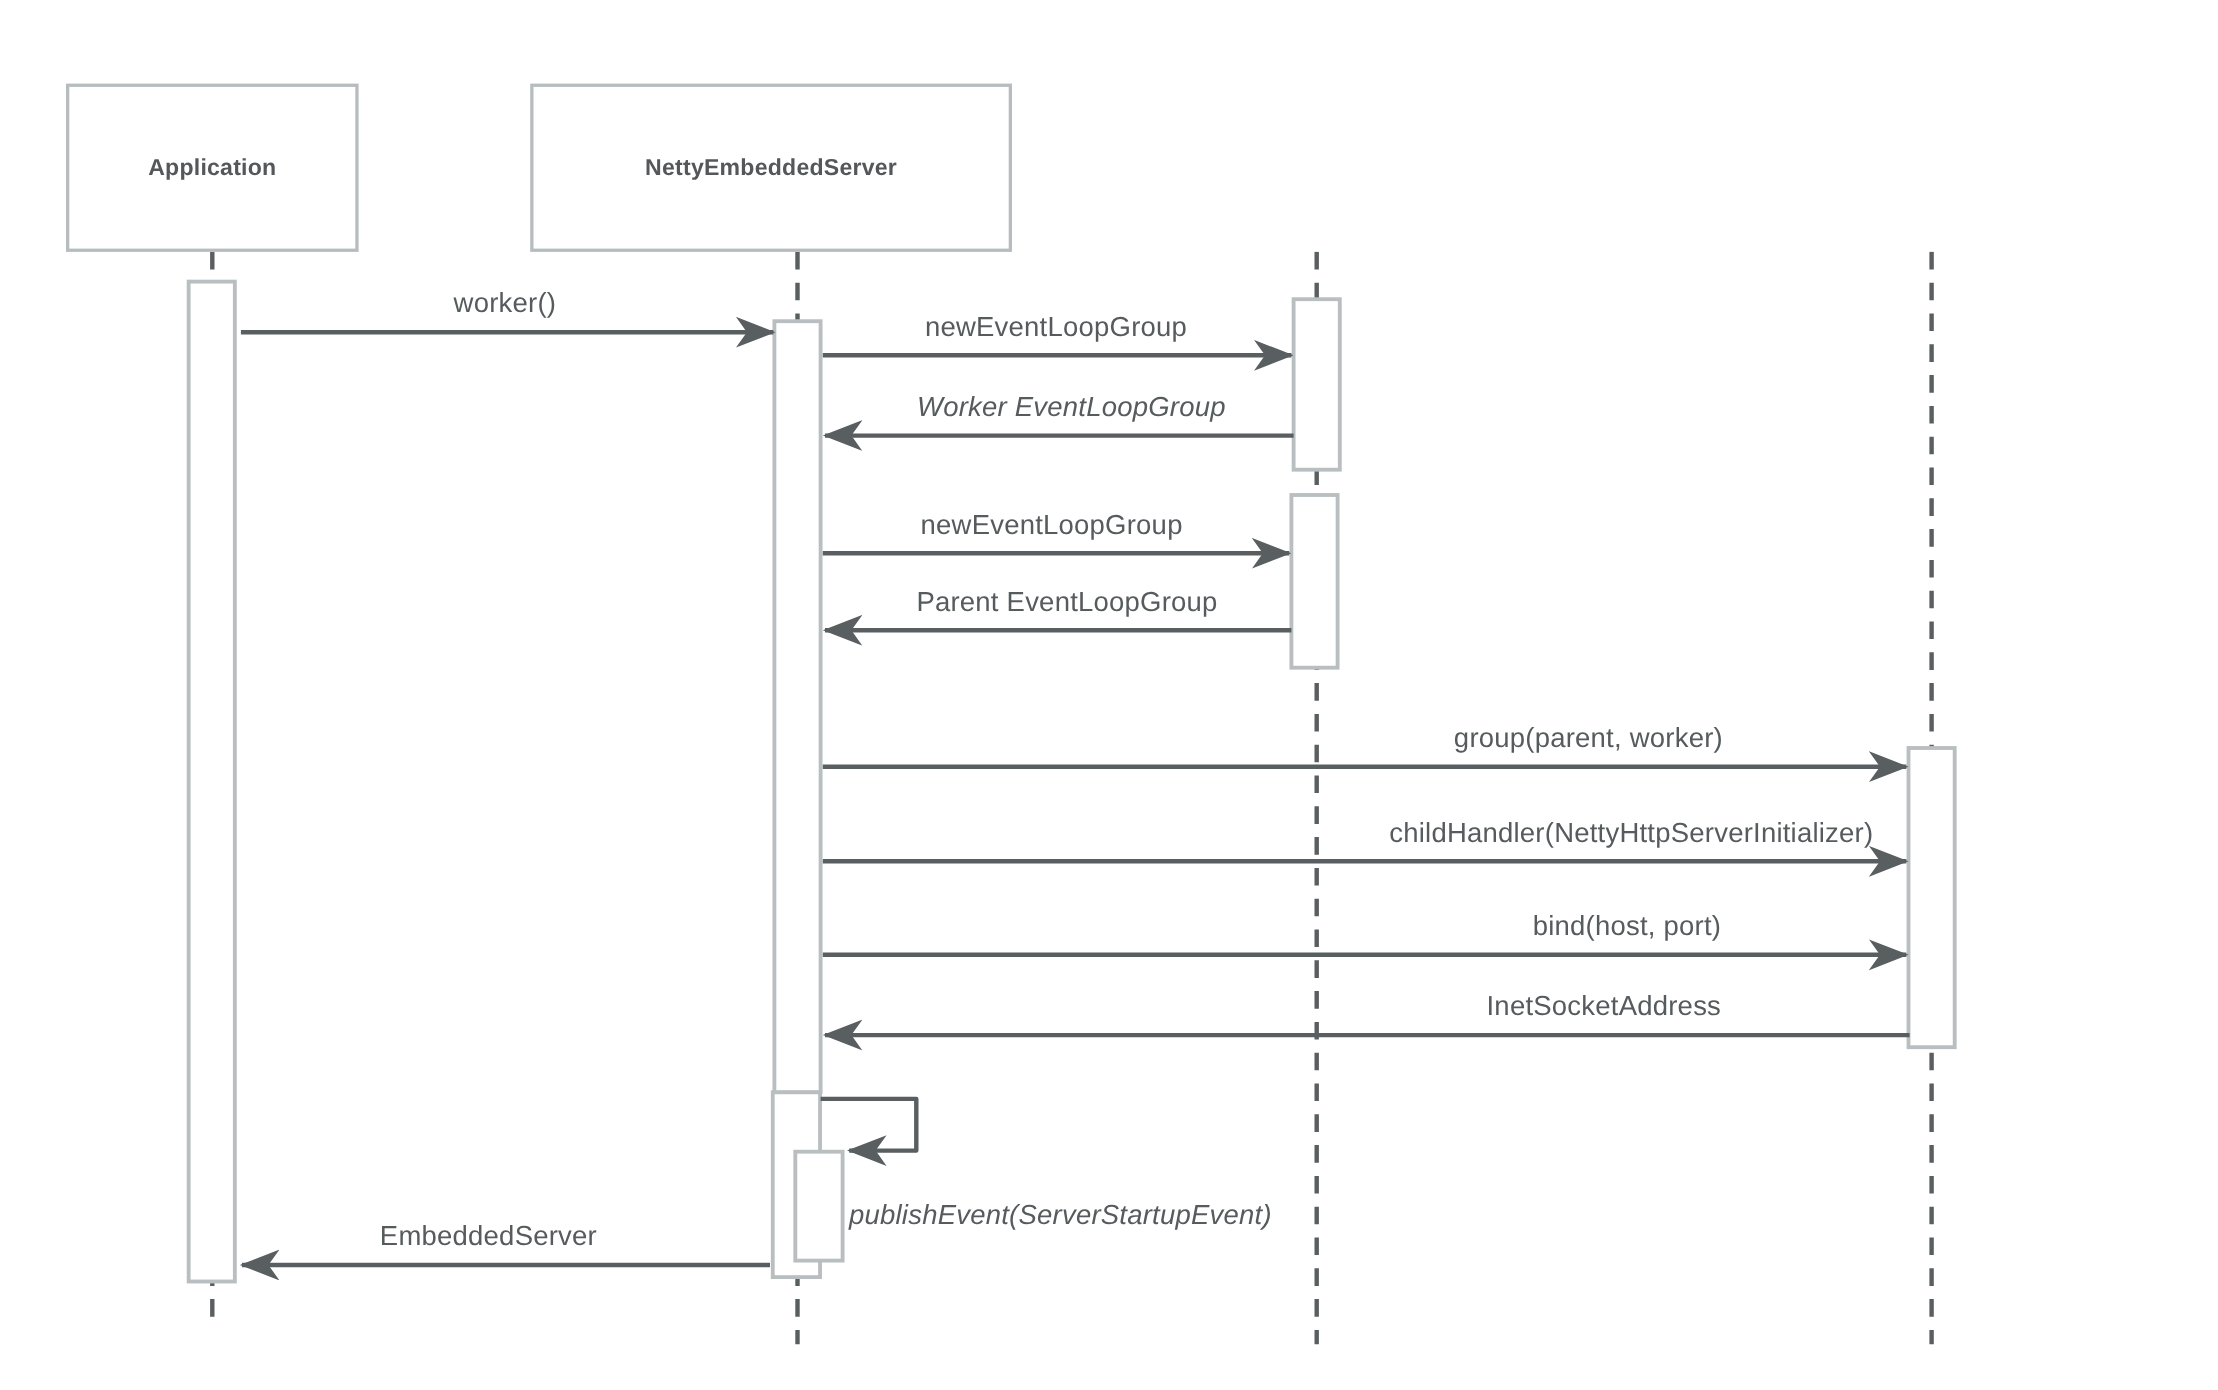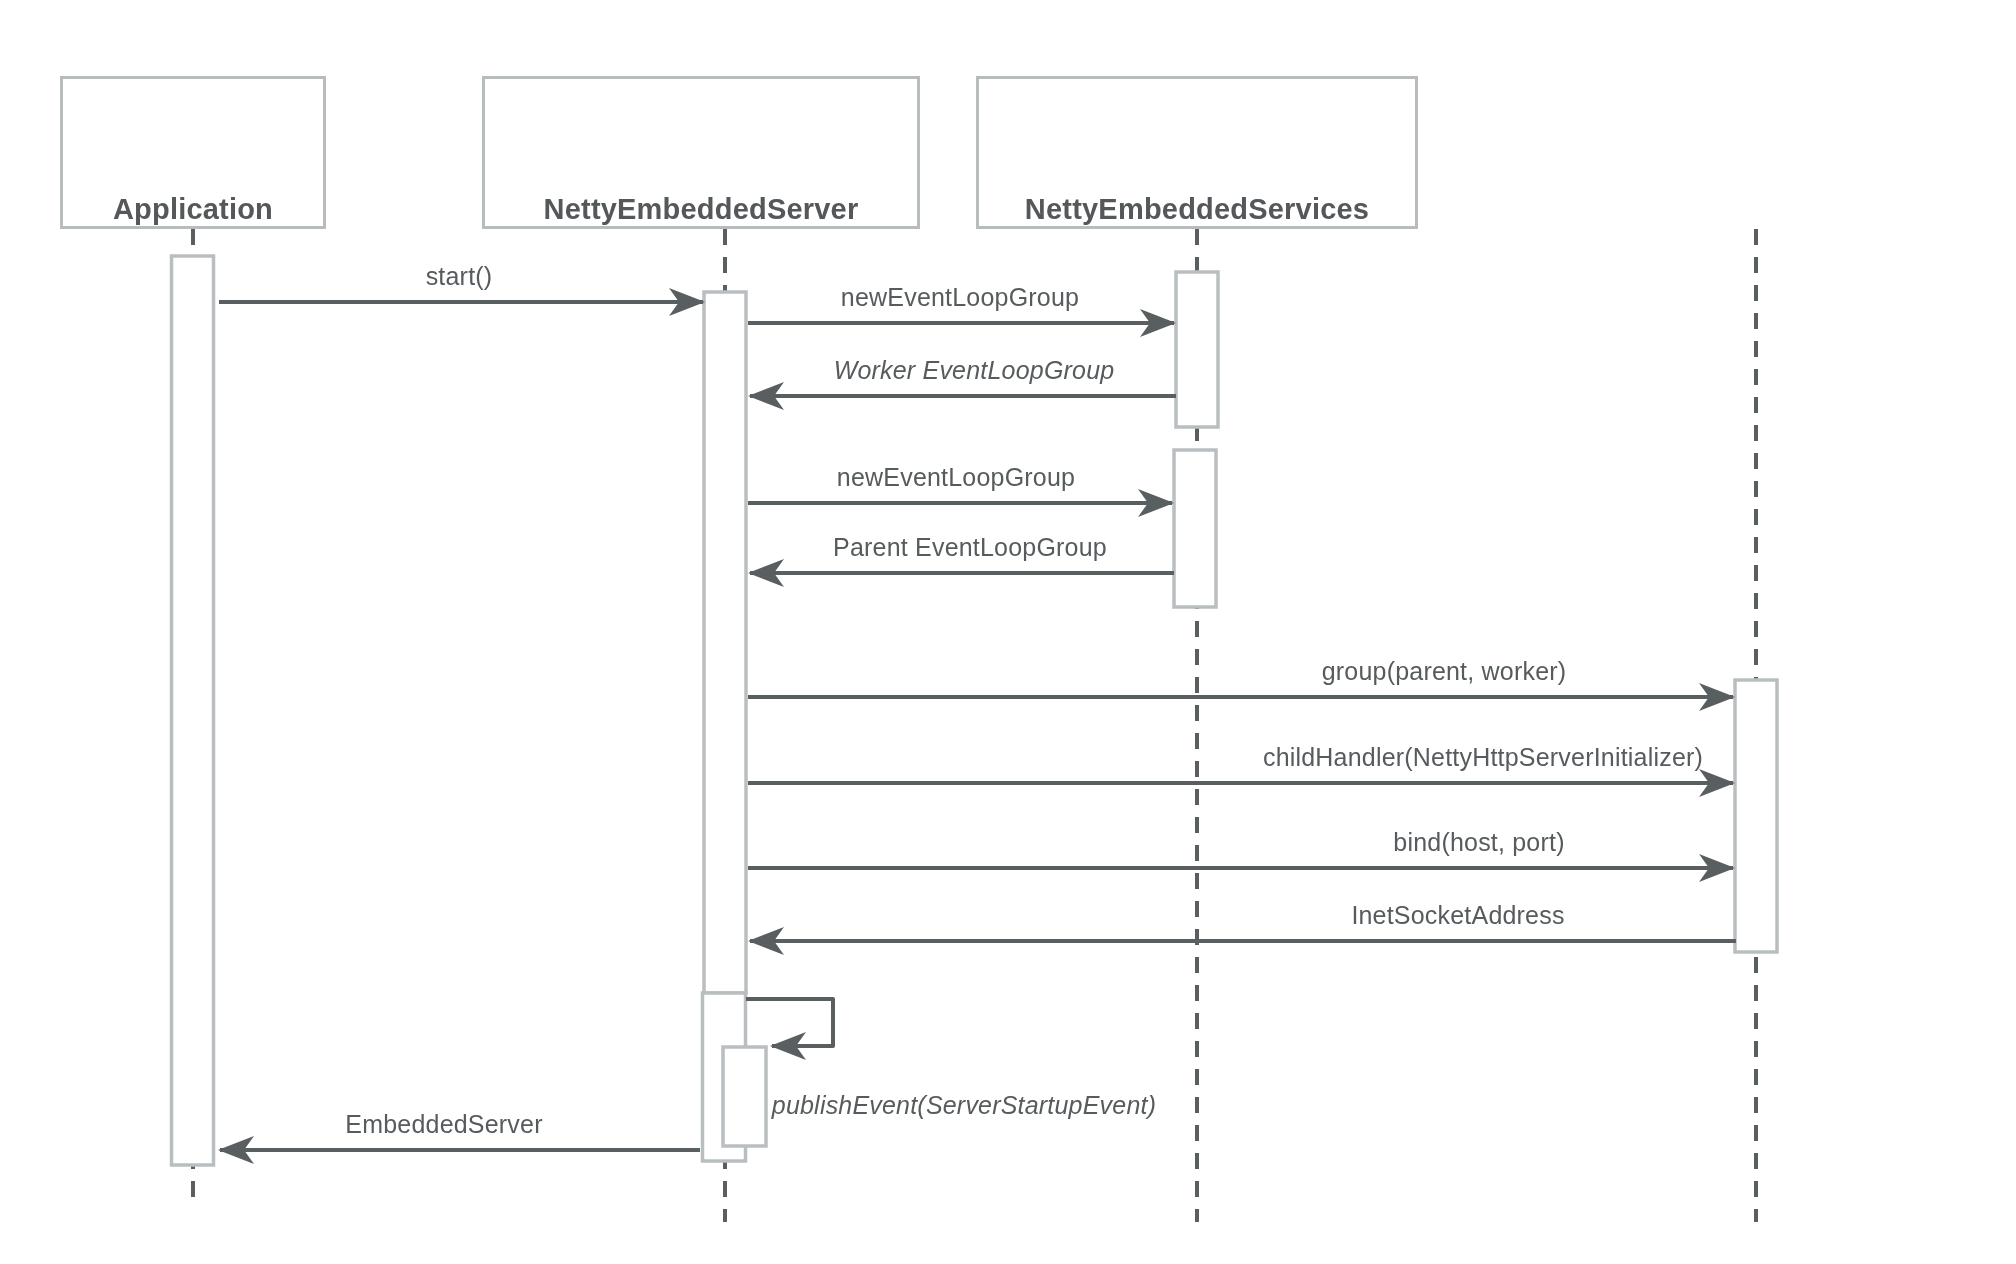--- a/index.html
+++ b/index.html
@@ -21,24 +21,24 @@
     top: 0;
     width: 2016px;
     height: 1264px;
   }
   .participant {
     position: absolute;
     box-sizing: border-box;
     border: 3px solid #b7bdbf;
     background: #ffffff;
     display: flex;
-    align-items: flex-end;
+    align-items: center;
     justify-content: center;
     color: #54585a;
-    font-size: 29px;
+    font-size: 21px;
     font-weight: 700;
     letter-spacing: 0.2px;
     text-align: center;
   }
   .participant.p-application   { left: 60px;   top: 76px; width: 266px; height: 153px; }
   .participant.p-server        { left: 482px;  top: 76px; width: 438px; height: 153px; }
   .participant.p-services      { left: 976px;  top: 76px; width: 442px; height: 153px; }
   .participant.p-bootstrap     { left: 1533px; top: 76px; width: 447px; height: 153px; }
 
   .msg-label {
@@ -105,25 +105,22 @@
       <line x1="700" y1="1150" x2="220" y2="1150" marker-end="url(#arrowhead)"></line>
     </g>
   </svg>
 
   <div class="participant p-application">
     <span>Application</span>
   </div>
   <div class="participant p-server">
     <span>NettyEmbeddedServer</span>
   </div>
-  <div class="participant p-services">
-    <span>NettyEmbeddedServices</span>
-  </div>
 
-  <div class="msg-label lbl-start">start()</div>
+  <div class="msg-label lbl-start">worker()</div>
   <div class="msg-label lbl-new-elg-worker">newEventLoopGroup</div>
   <div class="msg-label lbl-worker-elg">Worker EventLoopGroup</div>
   <div class="msg-label lbl-new-elg-parent">newEventLoopGroup</div>
   <div class="msg-label lbl-parent-elg">Parent EventLoopGroup</div>
   <div class="msg-label lbl-group">group(parent, worker)</div>
   <div class="msg-label lbl-child-handler">childHandler(NettyHttpServerInitializer)</div>
   <div class="msg-label lbl-bind">bind(host, port)</div>
   <div class="msg-label lbl-inet">InetSocketAddress</div>
   <div class="msg-label lbl-publish-event">publishEvent(ServerStartupEvent)</div>
   <div class="msg-label lbl-embedded-server">EmbeddedServer</div>

